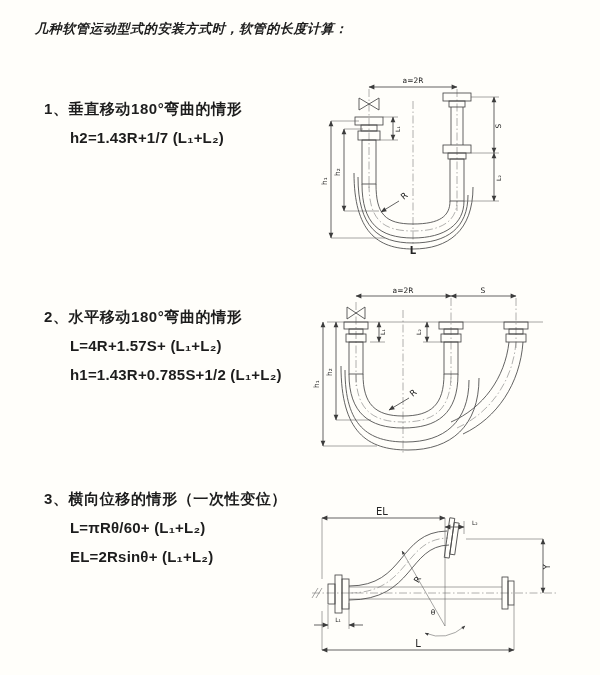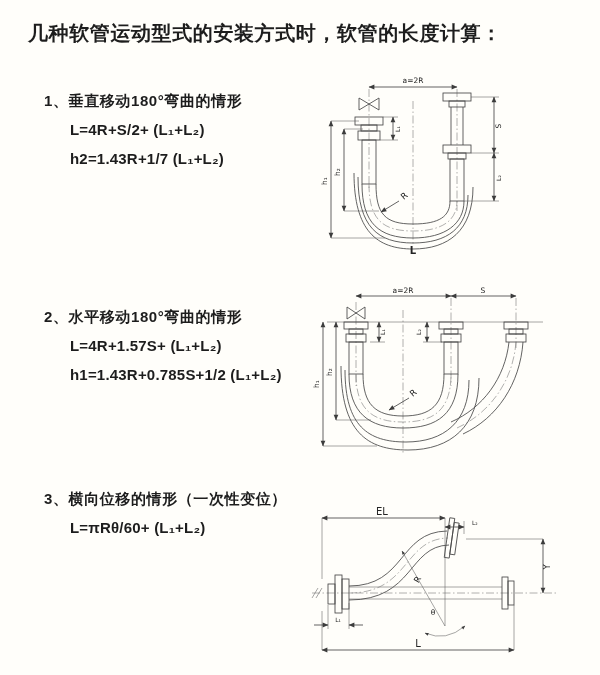--- a/index.html
+++ b/index.html
@@ -1,50 +1,50 @@
 <!DOCTYPE html>
 <html><head>
 <meta charset="utf-8">
 <style>
   html,body{margin:0;padding:0;background:#e8e8e8;}
   .page{position:relative;width:600px;height:675px;background:#fffefa;overflow:hidden;
         font-family:"Liberation Sans","DejaVu Sans",sans-serif;color:#1d1d1d;}
-  .title{position:absolute;left:28px;top:20px;font-size:20px;font-weight:600;letter-spacing:.6px;}
+  .title{position:absolute;left:35px;top:20px;font-size:13px;font-weight:600;letter-spacing:.6px;font-style:italic;}
   .sec{position:absolute;left:44px;}
   .heading{font-size:15px;font-weight:600;letter-spacing:.6px;margin-bottom:10px;}
   .formula{font-size:15px;font-weight:600;letter-spacing:.2px;padding-left:26px;margin-bottom:12px;}
   .dwg{position:absolute;}
   .dwg .ln{stroke:#474747;stroke-width:.85;fill:none;}
   .dwg .tn{stroke:#5c5c5c;stroke-width:.55;fill:none;}
   .dwg .cl{stroke:#6e6e6e;stroke-width:.55;fill:none;stroke-dasharray:8 2.5 1.5 2.5;}
   .dwg text{fill:#242424;font-family:"DejaVu Sans",sans-serif;}
   .t6{font-size:6px;} .t7{font-size:7.5px;} .t8{font-size:8.5px;} .t9{font-size:10px;}
 </style>
 </head>
 <body>
 
 <div class="page">
 
   <div class="title">几种软管运动型式的安装方式时，软管的长度计算：</div>
 
-  <div class="sec" style="top:92px">
+  <div class="sec" style="top:100px">
     <div class="heading">1、垂直移动180°弯曲的情形</div>
-    <div class="formula">L=4R+S/2+ (L₁+L₂)</div>
     <div class="formula">h2=1.43R+1/7 (L₁+L₂)</div>
   </div>
 
   <div class="sec" style="top:308px">
     <div class="heading">2、水平移动180°弯曲的情形</div>
     <div class="formula">L=4R+1.57S+ (L₁+L₂)</div>
     <div class="formula">h1=1.43R+0.785S+1/2 (L₁+L₂)</div>
   </div>
 
   <div class="sec" style="top:490px">
     <div class="heading">3、横向位移的情形（一次性变位）</div>
     <div class="formula">L=πRθ/60+ (L₁+L₂)</div>
+    <div class="formula">EL=2Rsinθ+ (L₁+L₂)</div>
   </div>
 
   <svg class="dwg" style="left:317px;top:71px" width="216" height="185" viewBox="0 0 216 185">
     <defs>
       <marker id="ar1" viewBox="0 0 10 10" refX="9" refY="5" markerWidth="9" markerHeight="7" orient="auto-start-reverse">
         <path d="M0,1 L9.6,5 L0,9 z" fill="#3c3c3c"></path>
       </marker>
       <pattern id="ht1" width="4" height="4" patternUnits="userSpaceOnUse">
         <path d="M0,4 L4,0 M0,0 L4,4" stroke="#6e6e6e" stroke-width="0.5"></path>
       </pattern>

